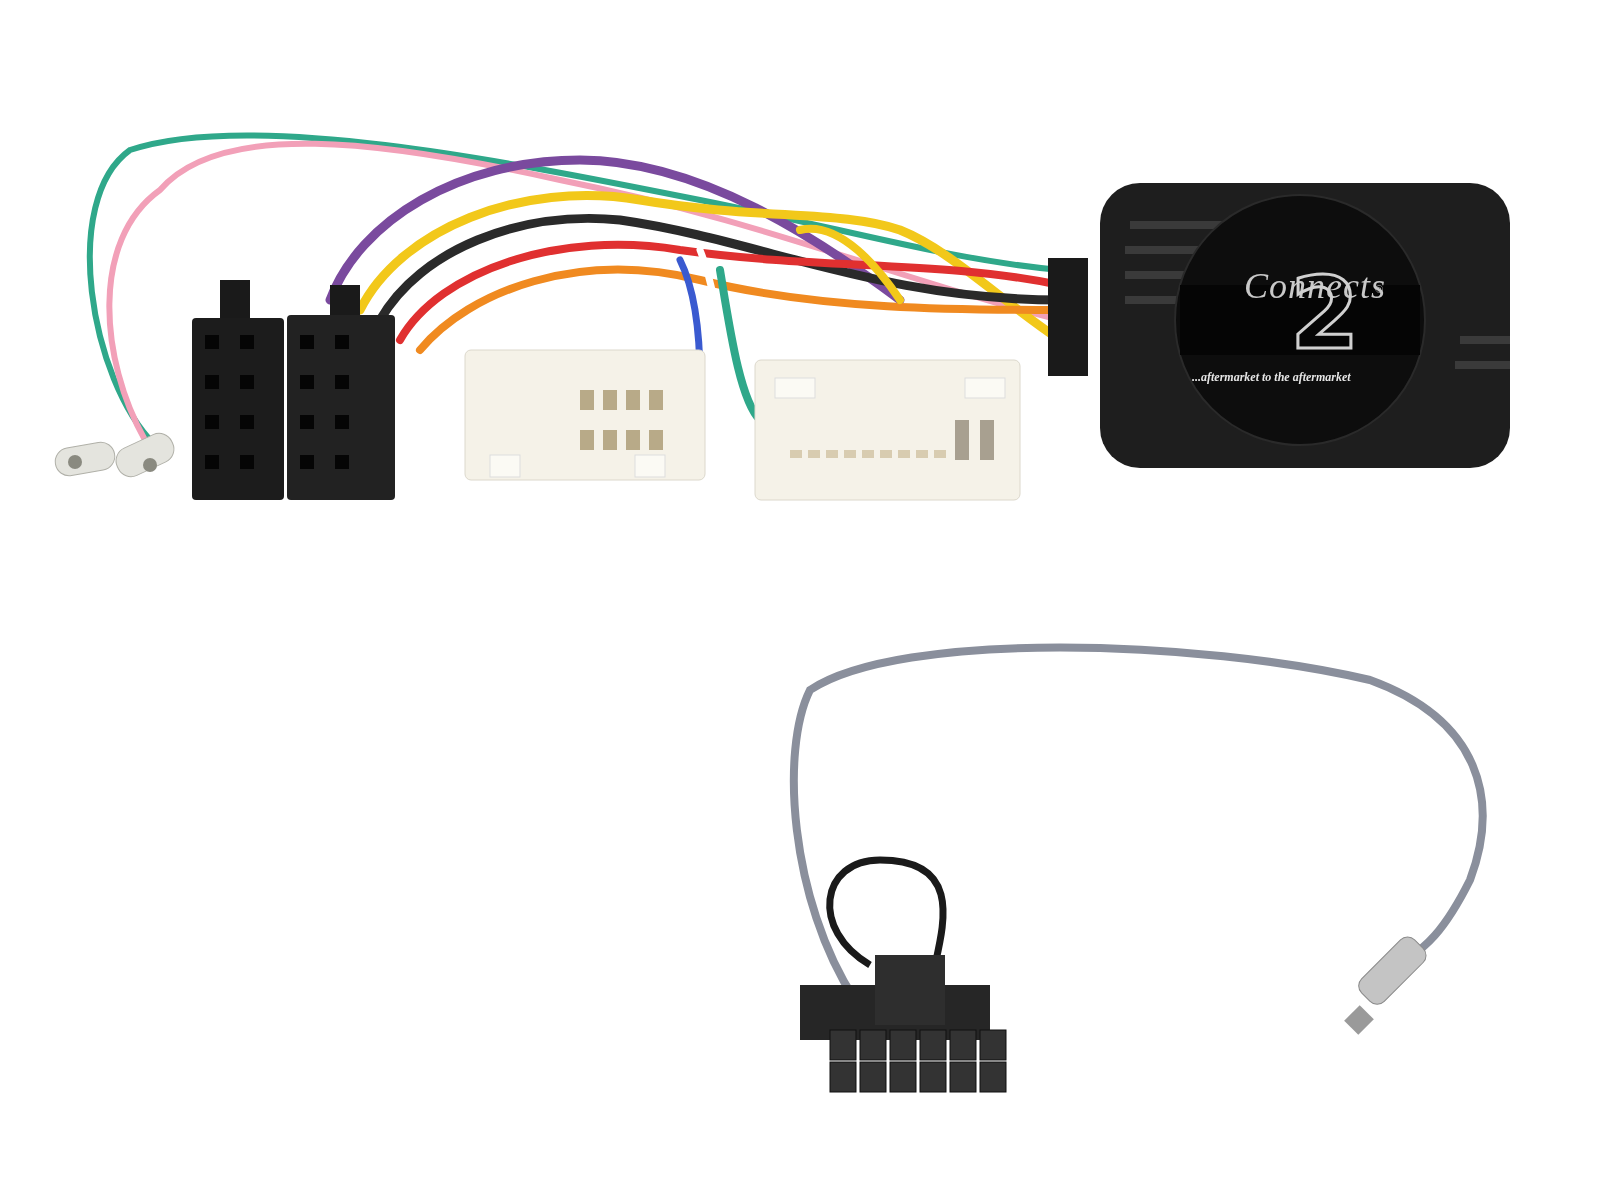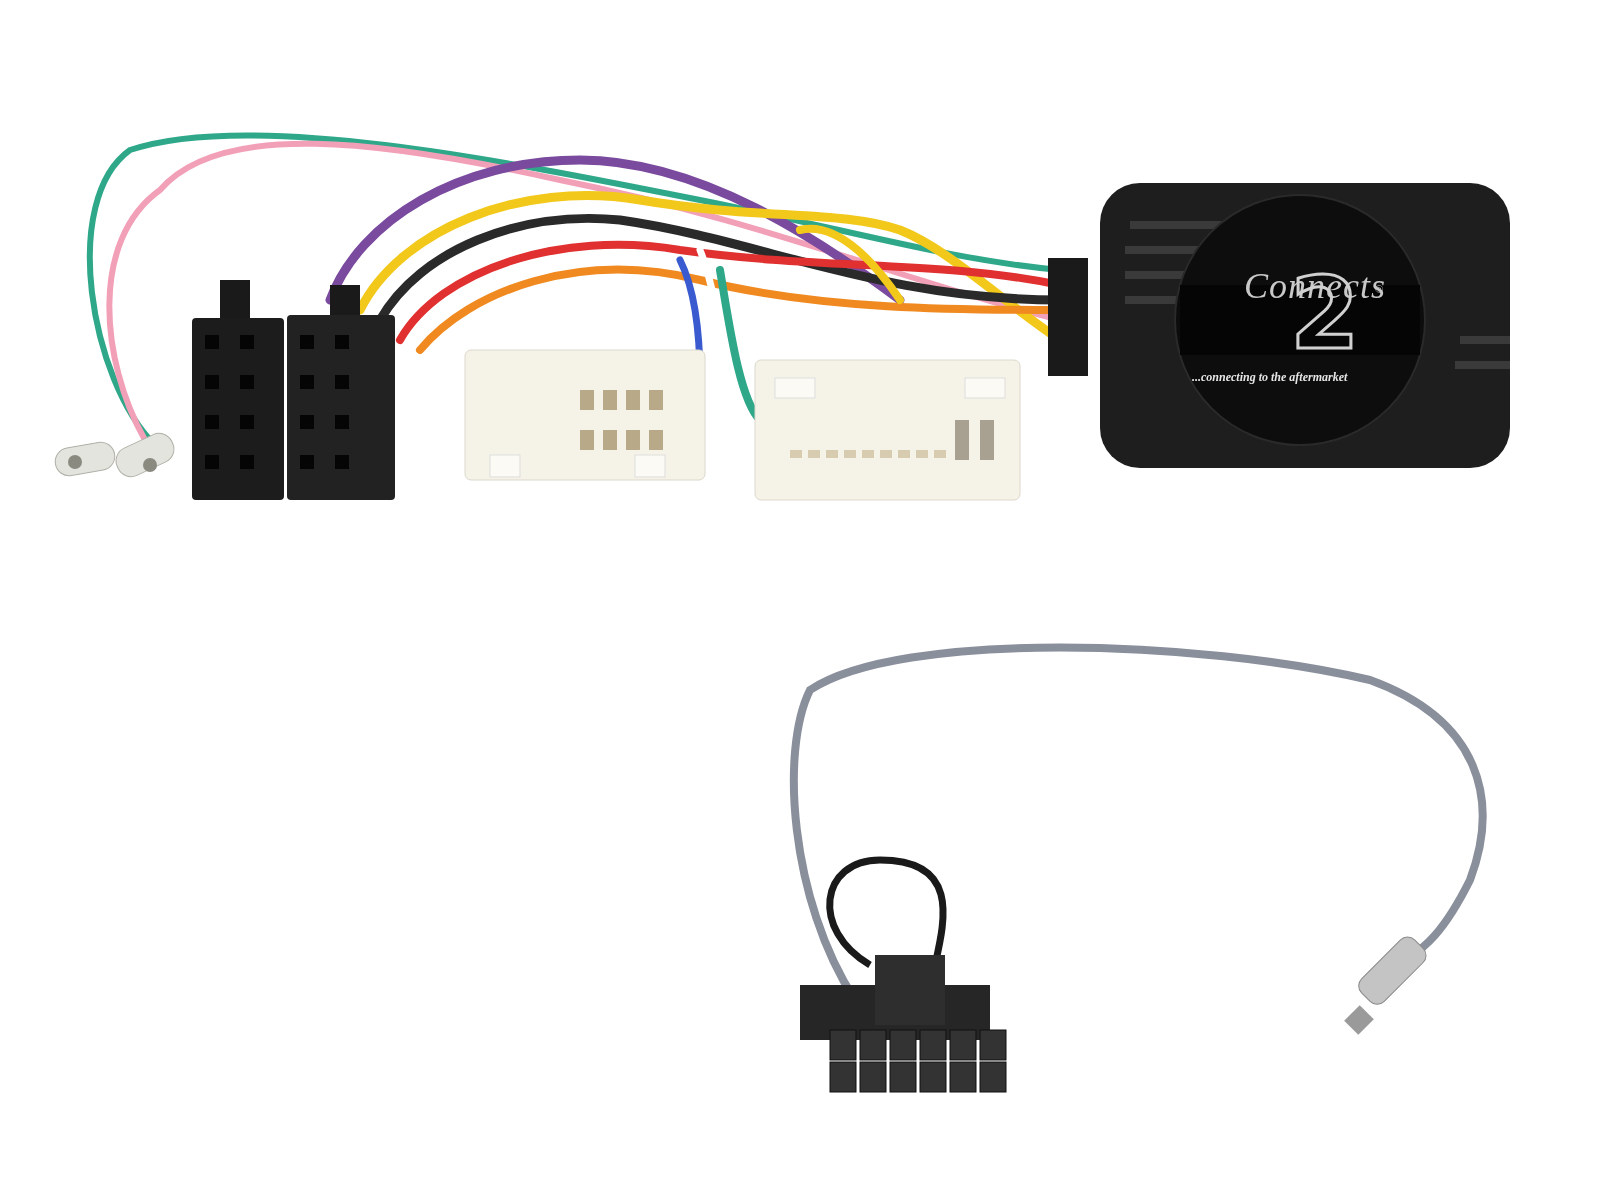--- a/index.html
+++ b/index.html
@@ -141,13 +141,13 @@
     <rect x="1355" y="955" width="75" height="32" rx="10" fill="#c4c4c4" stroke="#8a8a8a" transform="rotate(-45 1392 971)"></rect>
     <rect x="1348" y="1010" width="22" height="20" fill="#9a9a9a" transform="rotate(-45 1359 1020)"></rect>
   </g>
 </svg>
 
 <div class="brand-logo">
   <span class="two">2</span>
   <span class="reg">®</span>
   <div class="script">Connects</div>
 </div>
-<div class="tagline">...connecting to the aftermarket</div>
+<div class="tagline">...aftermarket to the aftermarket</div>
 
 </body></html>

